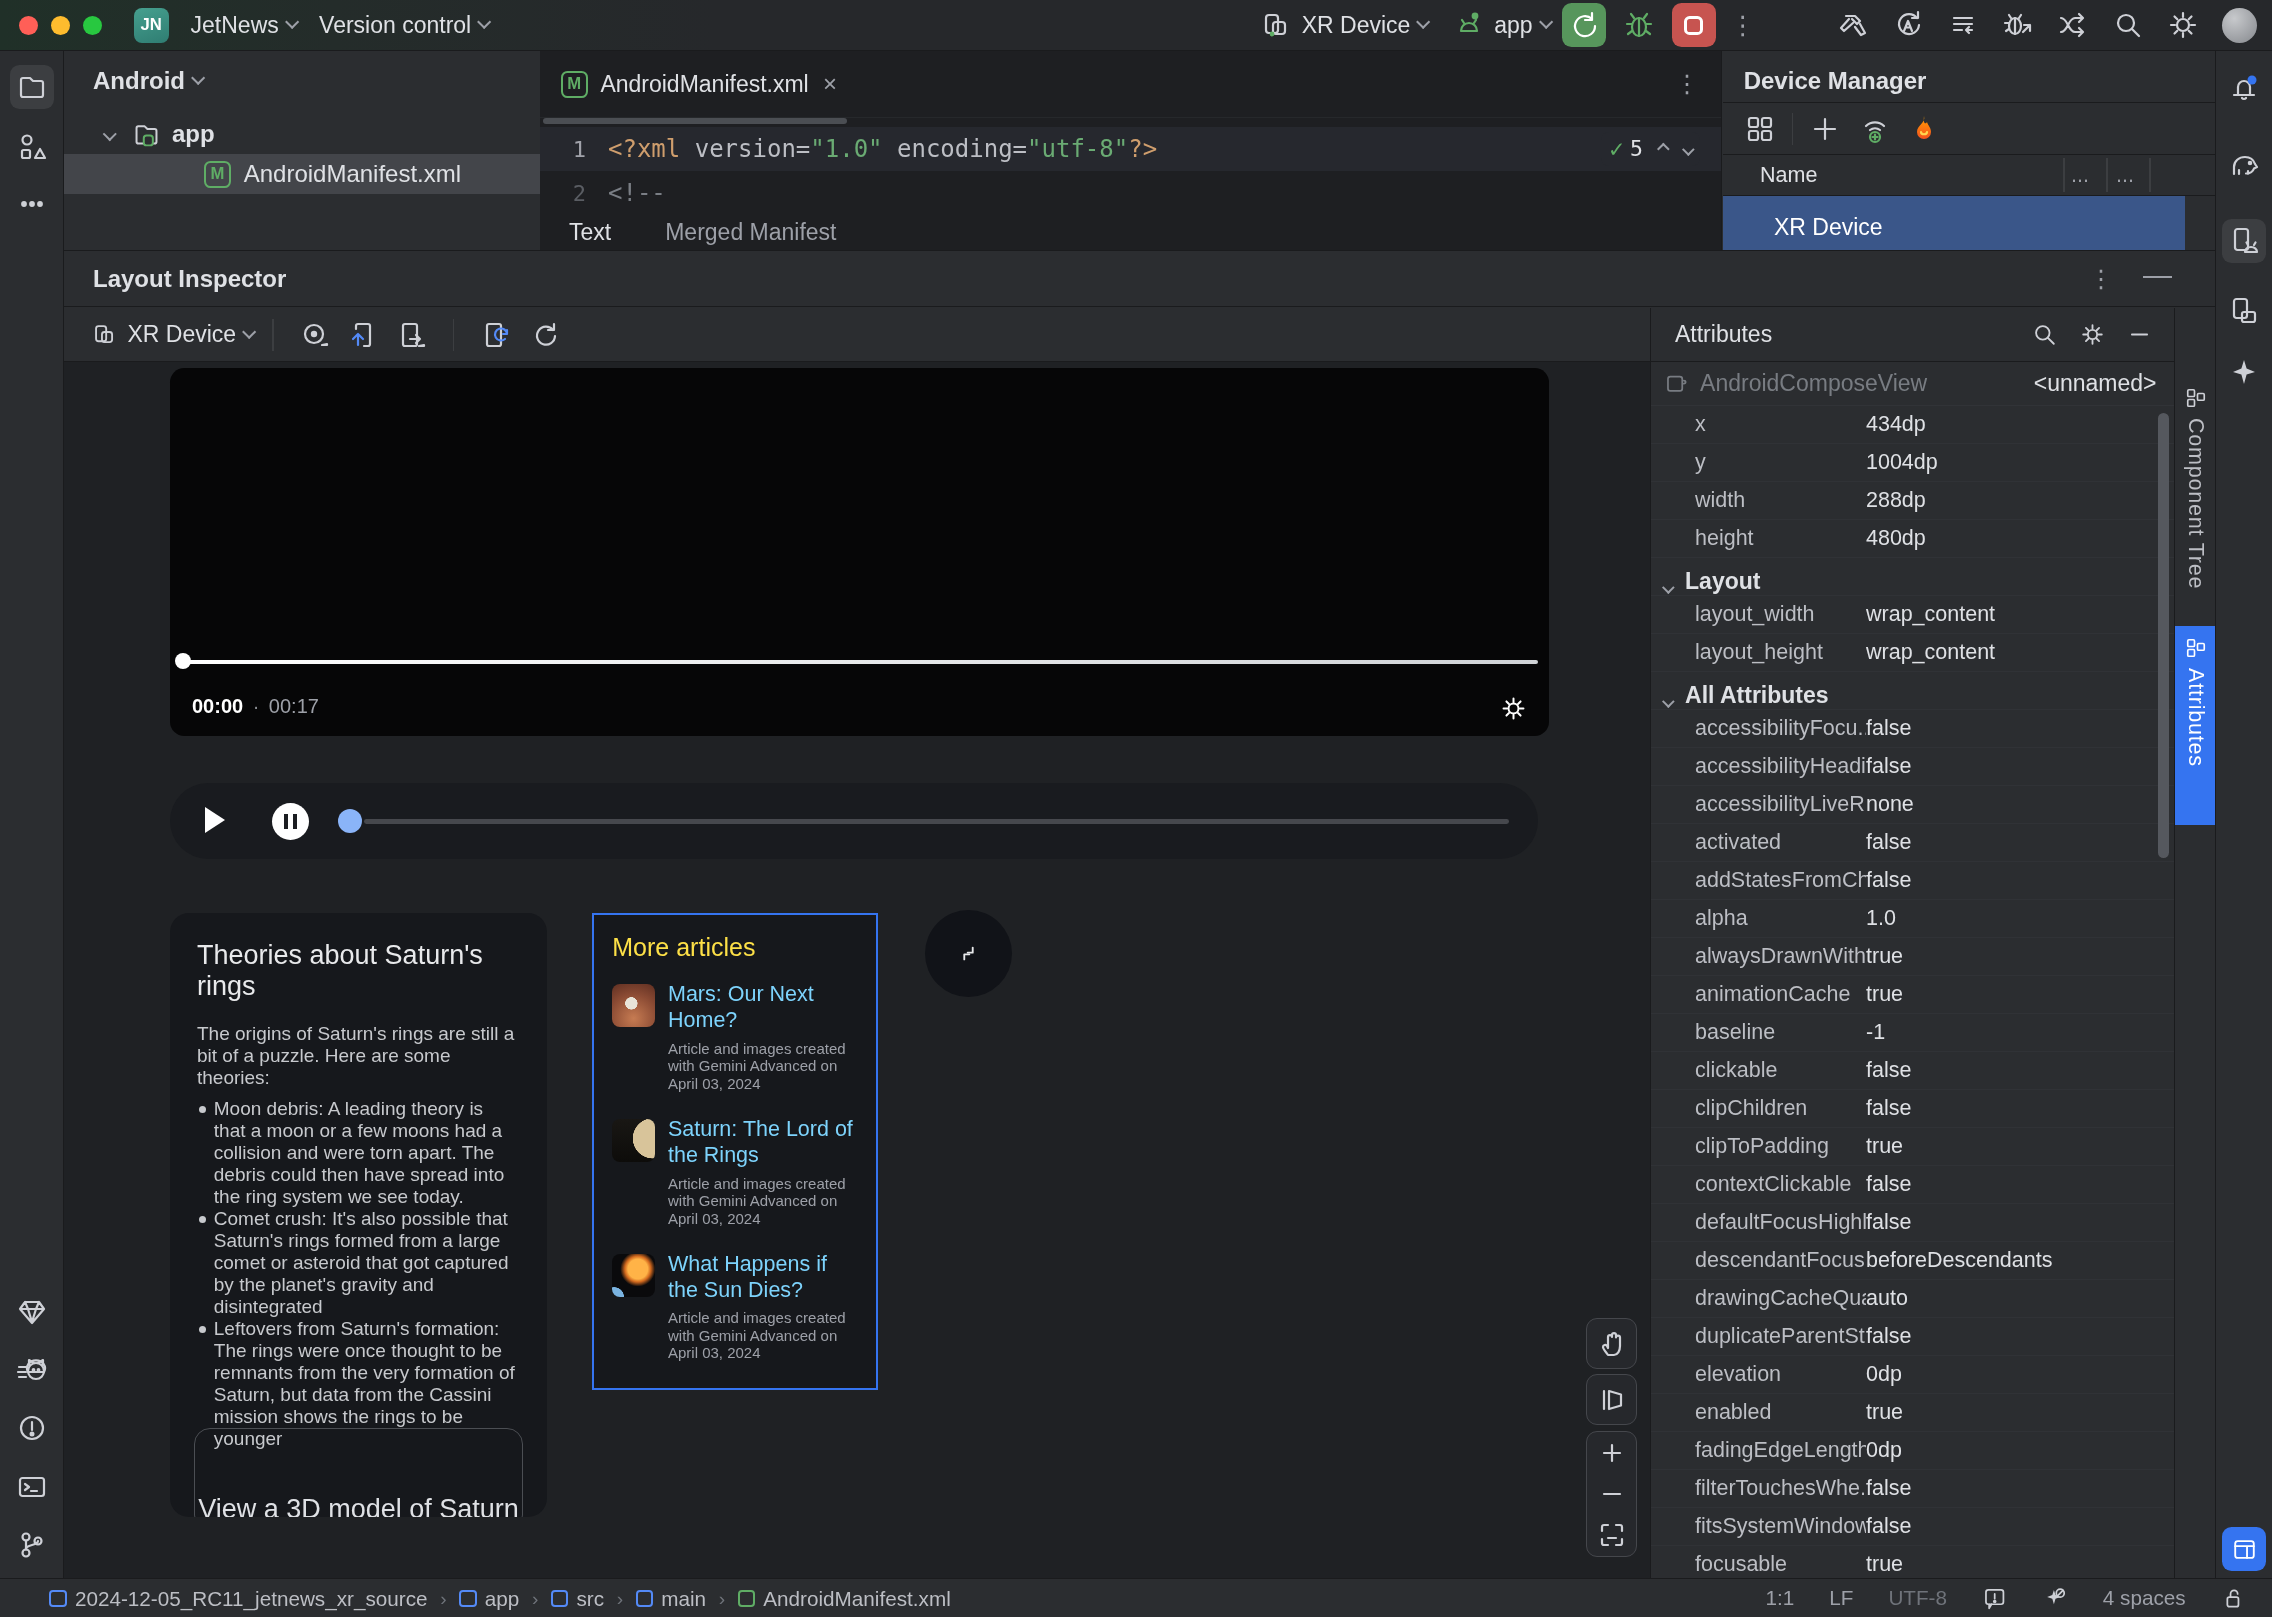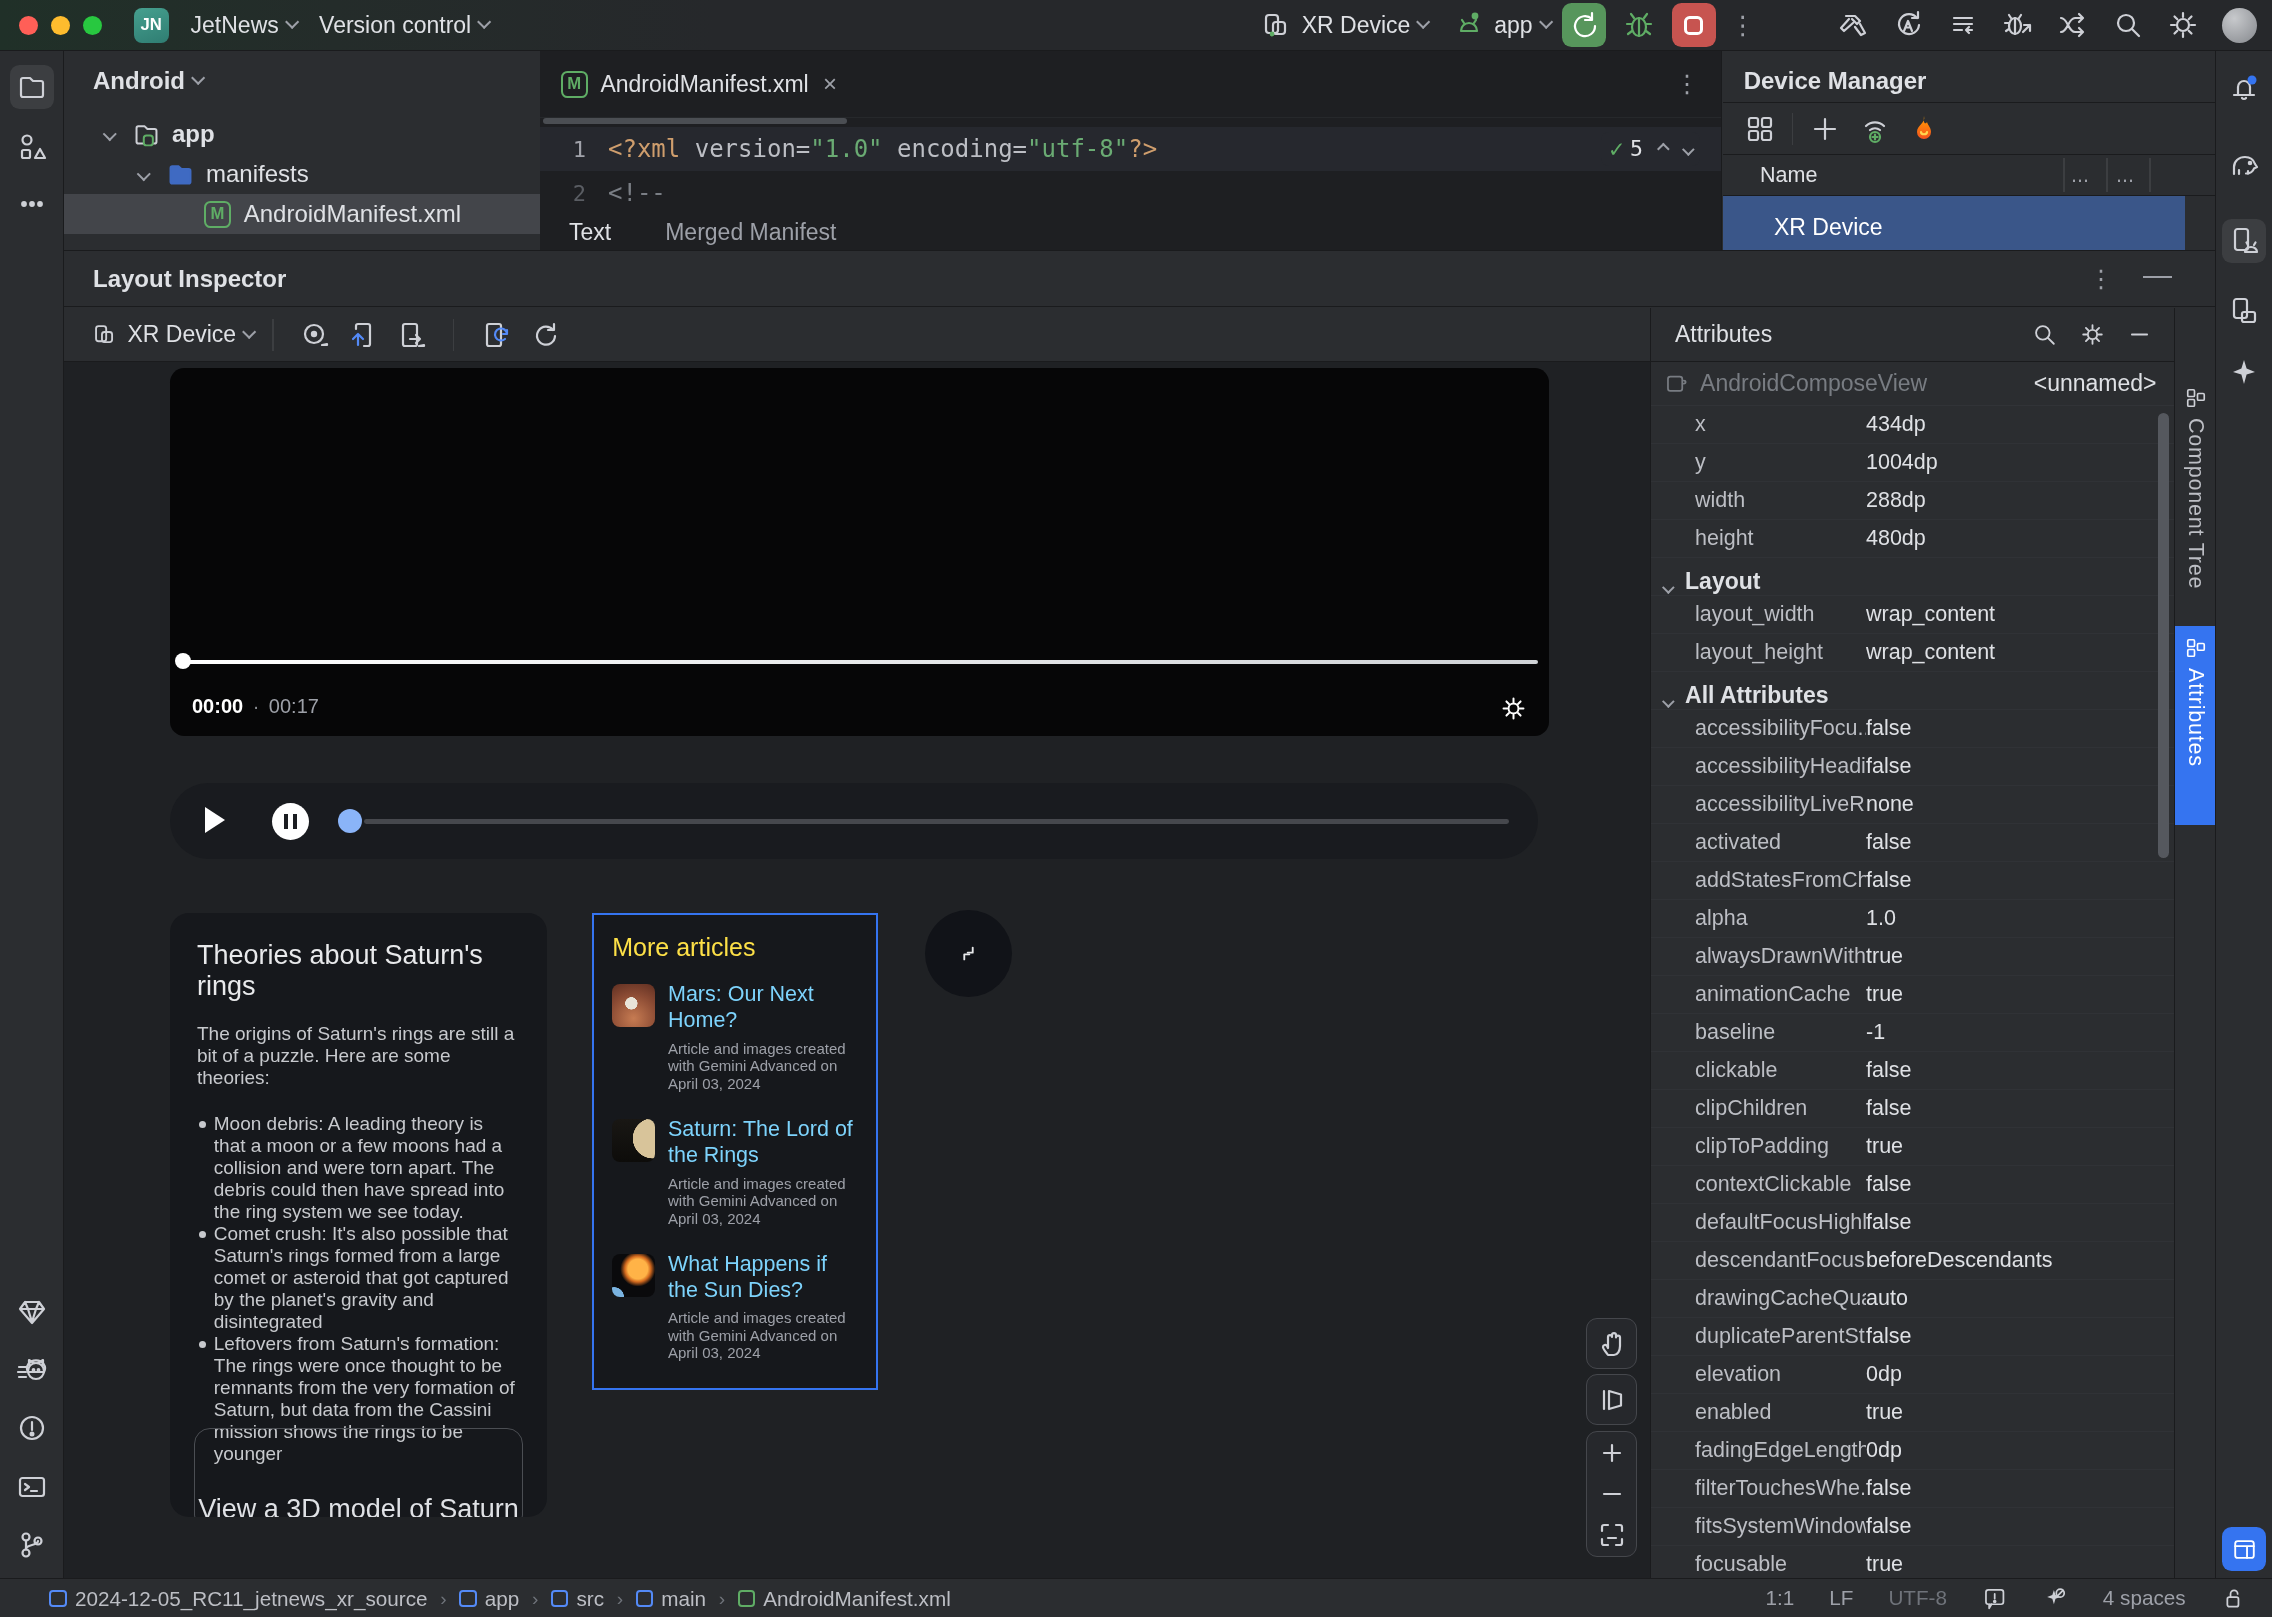--- a/index.html
+++ b/index.html
@@ -119,21 +119,21 @@
   .pill-pause{position:absolute;left:102px;top:20px;width:37px;height:37px;border-radius:50%;background:#fff;
     display:flex;align-items:center;justify-content:center;gap:4.8px;}
   .pill-pause i{display:block;width:4px;height:14.3px;background:#1b1d21;}
   .pill-thumb{position:absolute;left:168px;top:26px;width:24px;height:24px;border-radius:50%;background:#8ab4f8;}
   .pill-track{position:absolute;left:194px;right:29px;top:36px;height:4.8px;background:#46484d;border-radius:2.4px;}
 
   .saturn-card{position:absolute;left:106px;top:551px;width:377px;height:604px;background:var(--card);
     border-radius:19px;padding:27px;overflow:hidden;}
   .sc-title{font-size:27px;color:#e8e9eb;}
   .sc-intro{font-size:19px;line-height:22px;color:#c7c9cd;margin-top:20.7px;}
-  .sc-bullets{margin-top:24px;}
+  .sc-bullets{margin-top:9px;}
   .sc-bullet{display:flex;font-size:19px;line-height:22px;color:#c7c9cd;}
   .sc-dot{width:7.2px;height:7.2px;border-radius:50%;background:#c7c9cd;flex:0 0 auto;margin:8px 8px 0 1.6px;}
   .sc-button{position:absolute;left:24px;right:24px;top:515px;height:103px;border:1.6px solid #4b4e53;
     border-radius:16px;text-align:center;}
   .sc-button span{display:inline-block;margin-top:65px;font-size:27px;color:#dfe1e5;}
 
   .articles-card{position:absolute;left:528px;top:551px;width:286px;height:477px;background:var(--card);
     border:2.4px solid var(--accent);padding:18.3px;overflow:hidden;}
   .ac-title{font-size:25px;color:#fde047;}
   .ac-items{margin-top:19px;display:flex;flex-direction:column;gap:24px;}
@@ -374,27 +374,20 @@
   </div>
   <div class="tree">
     <div class="tree-row">
       <span class="tree-chev" style="margin-left:41px"></span>
       <svg class="ic" style="width:29px;height:29px;margin-left:17.5px" viewBox="0 0 32 32">
         <path d="M5 9 a2 2 0 012-2 h7 l3 3 h8 a2 2 0 012 2 v12 a2 2 0 01-2 2 H7 a2 2 0 01-2-2 z"></path>
         <rect x="13" y="17" width="10" height="11" rx="3" style="stroke:#5fad65;fill:#2b2d30"></rect>
       </svg>
       <span style="margin-left:11px;font-weight:bold">app</span>
     </div>
-    <div class="tree-row">
-      <span class="tree-chev" style="margin-left:75px"></span>
-      <svg class="ic" style="width:29px;height:29px;margin-left:17.5px;stroke:#548af7" viewBox="0 0 32 32">
-        <path d="M5 9 a2 2 0 012-2 h7 l3 3 h8 a2 2 0 012 2 v12 a2 2 0 01-2 2 H7 a2 2 0 01-2-2 z" fill="#3f6ac2" stroke="#3f6ac2"></path>
-      </svg>
-      <span style="margin-left:11px">manifests</span>
-    </div>
     <div class="tree-row selected">
       <span class="m-badge" style="margin-left:140px">M</span>
       <span style="margin-left:12.7px">AndroidManifest.xml</span>
     </div>
   </div>
 </section>
 
 <section class="editor">
   <div class="tabbar">
     <span class="tab">

